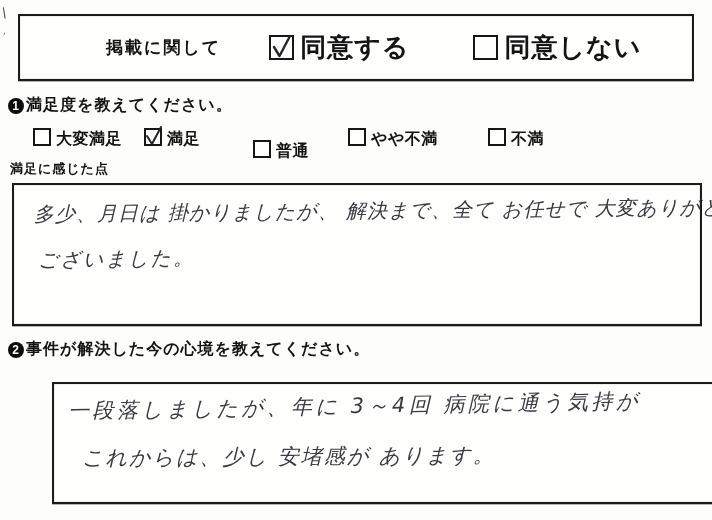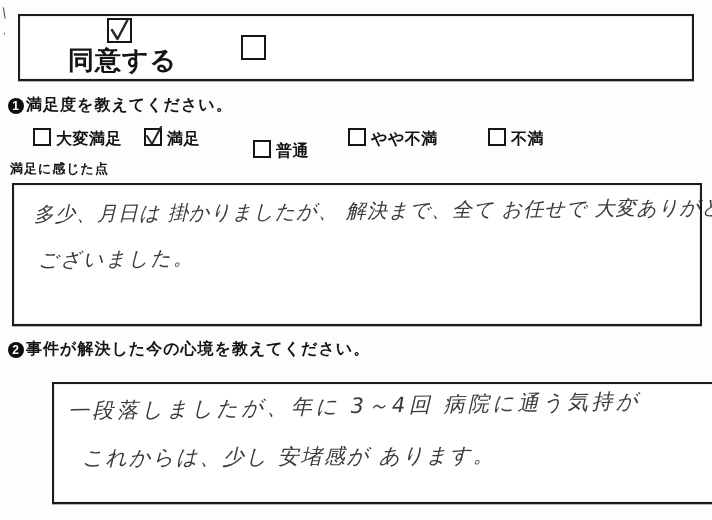--- a/index.html
+++ b/index.html
@@ -11,21 +11,21 @@
   }
   
   .abs{position:absolute;}
   .formbox{
     border:2px solid #1b1b1b;
     box-shadow:0 1px 0 rgba(90,90,90,.45), inset 0 0 0 .5px rgba(120,120,120,.25);
     background:#fffffe;
   }
   #consent-box{left:18px;top:14px;width:672px;height:63px;display:flex;align-items:center;}
   .consent-label{margin-left:86px;font-size:17px;font-weight:bold;letter-spacing:2px;}
-  .consent-opt{display:flex;align-items:center;font-size:26px;font-weight:bold;letter-spacing:1px;flex-direction:column;}
+  .consent-opt{display:flex;align-items:center;font-size:26px;font-weight:bold;letter-spacing:1px;}
   .consent-opt.agree{margin-left:48px;}
   .consent-opt.disagree{margin-left:64px;}
   .cb{position:relative;display:inline-block;border:2px solid #161616;background:#fffffe;}
   .cb.big{width:21px;height:21px;margin-right:6px;}
   .cb.small{width:14px;height:14px;margin-right:5px;vertical-align:-2px;}
   .handcheck{position:absolute;left:-2px;top:-7px;overflow:visible;pointer-events:none;}
   .qline{font-size:16px;font-weight:bold;letter-spacing:1px;display:flex;align-items:center;}
   .qnum{
     display:inline-block;width:16px;height:16px;border-radius:50%;
     background:#0d0d0d;color:#ffffff;font-size:12px;line-height:16px;
@@ -47,34 +47,36 @@
   .stray{left:2px;top:5px;font-family:"DejaVu Sans",sans-serif;font-size:13px;color:#444;transform:rotate(8deg);}
   .stray2{left:3px;top:26px;font-family:"DejaVu Sans",sans-serif;font-size:9px;color:#666;}
 </style>
 </head>
 <body>
 
 <span class="abs stray">\</span>
 <span class="abs stray2">,</span>
 
 <div class="abs formbox" id="consent-box">
+  <span class="consent-label">掲載に関して</span>
 
   <span class="consent-opt agree">
     <span class="cb big">
       <svg class="handcheck" width="28" height="32" viewBox="0 0 28 32">
         <path d="M5 17 L10.5 26 L21 6" fill="none" stroke="#25252b" stroke-width="2.4" stroke-linecap="round" stroke-linejoin="round"></path>
       </svg>
     </span>
     <span>同意する</span>
   </span>
 
   <span class="consent-opt disagree">
     <span class="cb big">
       
     </span>
+    <span>同意しない</span>
   </span>
 </div>
 
 <div class="abs qline" style="left:8px;top:95px;">
   <span class="qnum">1</span>
   <span>満足度を教えてください。</span>
 </div>
 
 <div>
   <span class="opt" style="left:10px;top:128px;padding-left:23px;">

